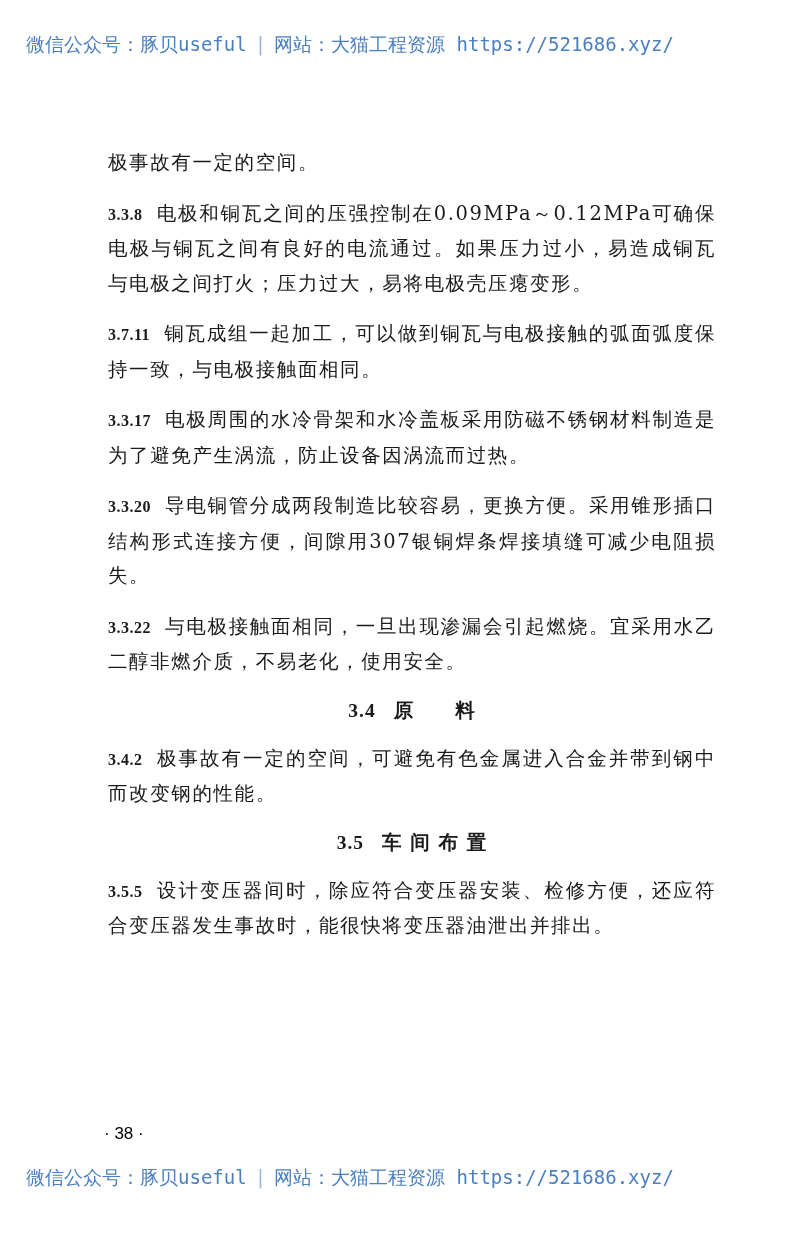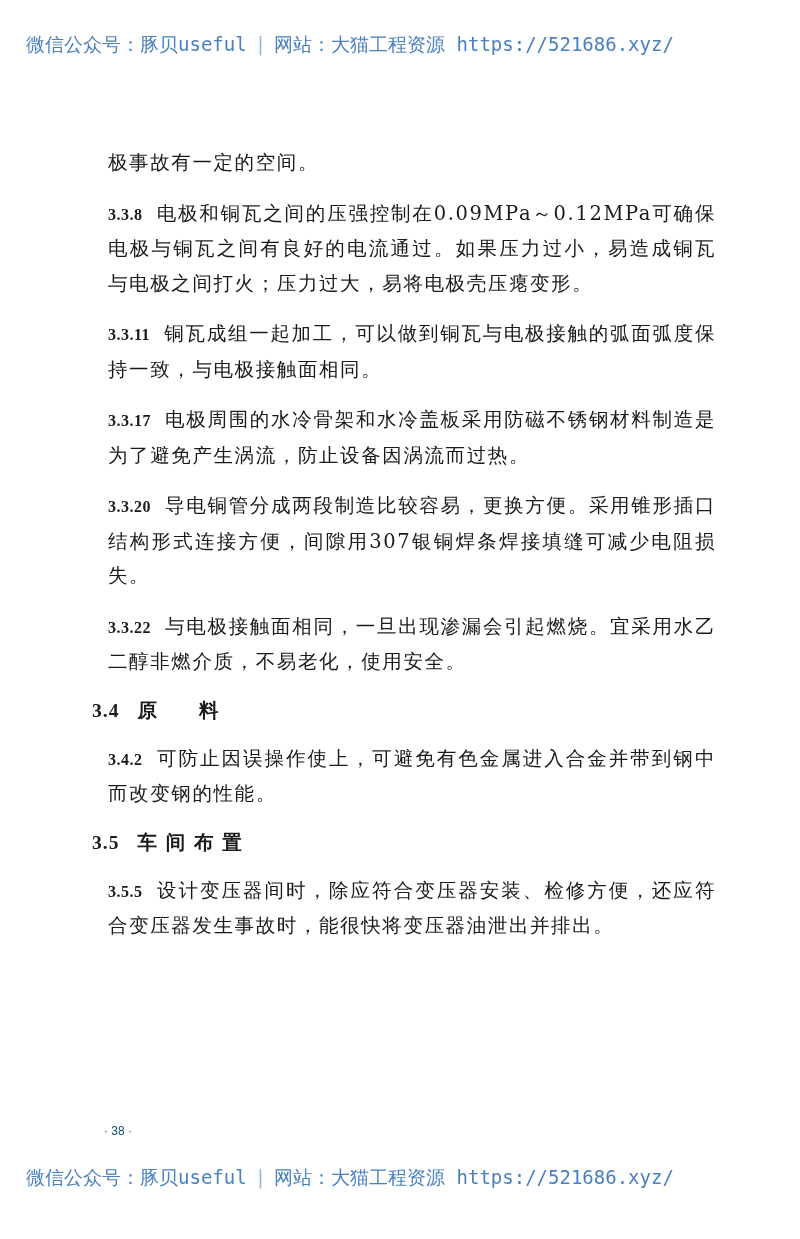--- a/index.html
+++ b/index.html
@@ -11,48 +11,48 @@
     position: absolute; left: 26px; width: 760px; white-space: nowrap;
     font-family: "DejaVu Sans Mono", "Liberation Mono", monospace;
     font-size: 19px; color: #4a7fc0; letter-spacing: 0px;
   }
   .wm-top { top: 32px; }
   .wm-bottom { top: 1165px; }
   .wm-sep { color: #9ab5dd; margin: 0 8px; }
   .content { position: absolute; left: 92px; top: 130px; width: 640px; }
   .para { font-size: 19.5px; line-height: 34.5px; letter-spacing: 1.6px; margin: 16px; text-align: justify; }
   .clause-no { font-family: "Liberation Serif", "DejaVu Serif", serif; font-weight: bold; font-size: 16px; letter-spacing: 0.5px; margin-right: 14px; }
-  .section-title { text-align: left; font-weight: bold; font-size: 19.5px; margin: 17px 0 18px; letter-spacing: 1px; }
+  .section-title { text-align: center; font-weight: bold; font-size: 19.5px; margin: 17px 0 18px; letter-spacing: 1px; }
   .section-title .sec-no { font-family: "Liberation Serif", "DejaVu Serif", serif; margin-right: 18px; }
-  .page-number { position: absolute; left: 104px; top: 1124px; font-size: 12px; font-family: "Liberation Sans", sans-serif; color: #0c4a6e; }
+  .page-number { position: absolute; left: 104px; top: 1124px; font-size: 17px; font-family: "Liberation Sans", sans-serif; color: #000000; }
 </style>
 </head>
 <body>
 
 <div class="watermark wm-top">
   <span>微信公众号：豚贝useful</span><span class="wm-sep">|</span><span>网站：大猫工程资源 https://521686.xyz/</span>
 </div>
 
 <div class="content">
   <p class="para"><span>极事故有一定的空间。</span></p>
 
   <p class="para"><span class="clause-no">3.3.8</span><span>电极和铜瓦之间的压强控制在0.09MPa～0.12MPa可确保电极与铜瓦之间有良好的电流通过。如果压力过小，易造成铜瓦与电极之间打火；压力过大，易将电极壳压瘪变形。</span></p>
 
-  <p class="para"><span class="clause-no">3.3.11</span><span>铜瓦成组一起加工，可以做到铜瓦与电极接触的弧面弧度保持一致，与电极接触面相同。</span></p>
+  <p class="para"><span class="clause-no">3.7.11</span><span>铜瓦成组一起加工，可以做到铜瓦与电极接触的弧面弧度保持一致，与电极接触面相同。</span></p>
 
 
   <p class="para"><span class="clause-no">3.3.17</span><span>电极周围的水冷骨架和水冷盖板采用防磁不锈钢材料制造是为了避免产生涡流，防止设备因涡流而过热。</span></p>
 
   <p class="para"><span class="clause-no">3.3.20</span><span>导电铜管分成两段制造比较容易，更换方便。采用锥形插口结构形式连接方便，间隙用307银铜焊条焊接填缝可减少电阻损失。</span></p>
 
   <p class="para"><span class="clause-no">3.3.22</span><span>与电极接触面相同，一旦出现渗漏会引起燃烧。宜采用水乙二醇非燃介质，不易老化，使用安全。</span></p>
 
   <div class="section-title"><span class="sec-no">3.4</span><span>原　　料</span></div>
 
-  <p class="para"><span class="clause-no">3.4.2</span><span>可防止因误操作使上，可避免有色金属进入合金并带到钢中而改变钢的性能。</span></p>
+  <p class="para"><span class="clause-no">3.4.2</span><span>极事故有一定的空间，可避免有色金属进入合金并带到钢中而改变钢的性能。</span></p>
 
 
   <div class="section-title"><span class="sec-no">3.5</span><span>车 间 布 置</span></div>
 
   <p class="para"><span class="clause-no">3.5.5</span><span>设计变压器间时，除应符合变压器安装、检修方便，还应符合变压器发生事故时，能很快将变压器油泄出并排出。</span></p>
 
 </div>
 
 <div class="page-number">· 38 ·</div>
 

